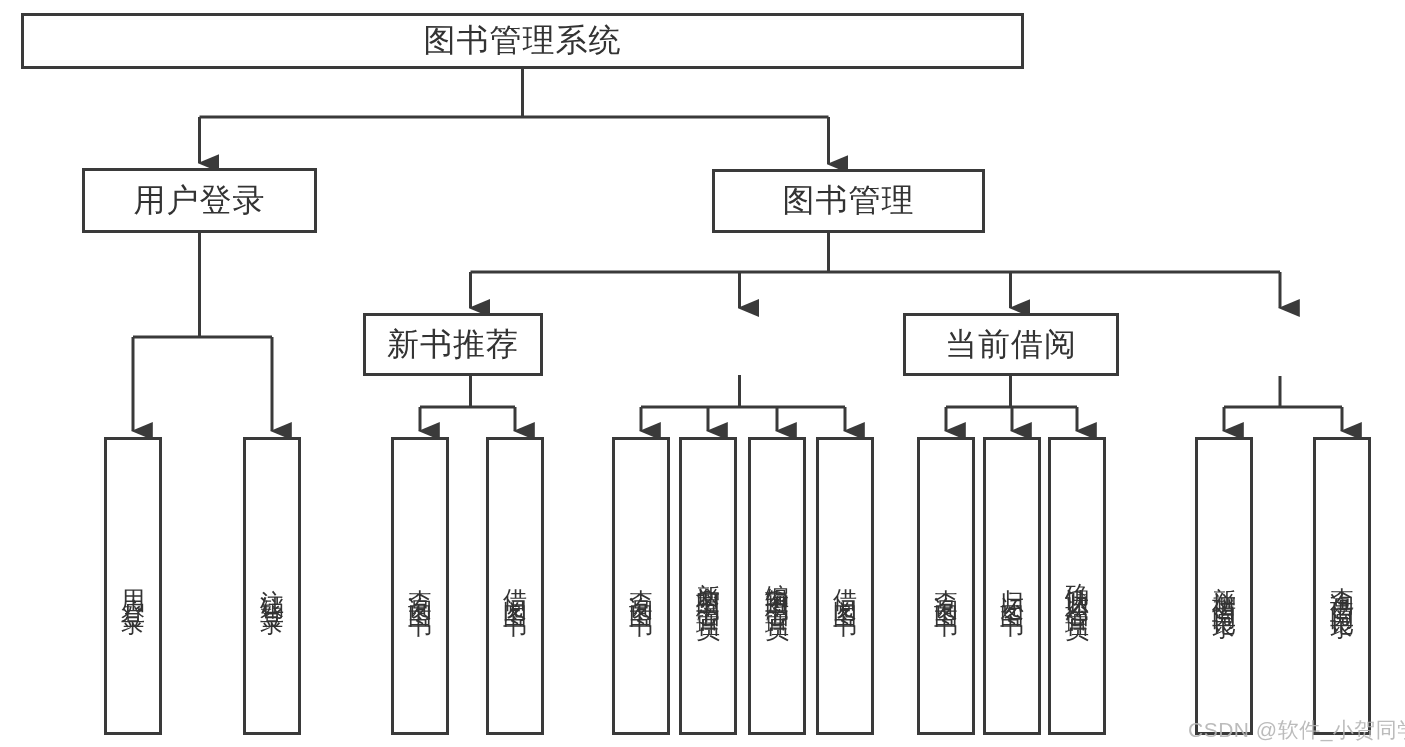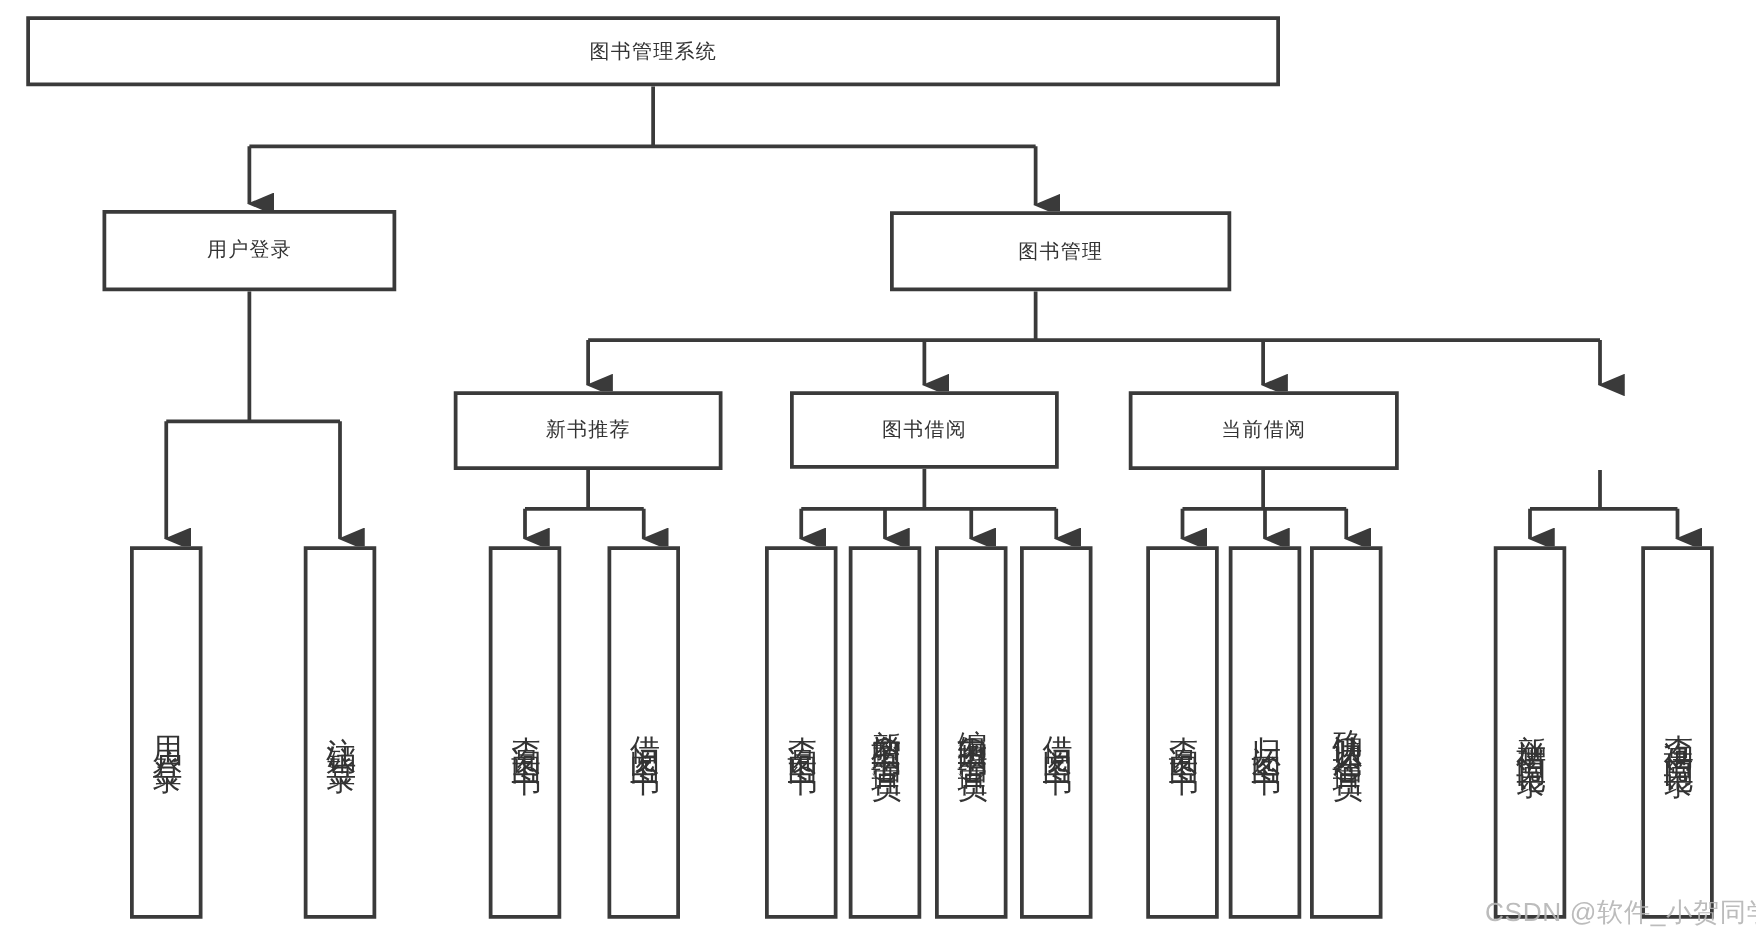--- a/index.html
+++ b/index.html
@@ -11,21 +11,21 @@
     overflow:hidden;
   }
   .connectors { position:absolute; left:0; top:0; pointer-events:none; }
   .connectors path { stroke:var(--line); stroke-width:3; fill:none; }
   .connectors .arrowhead { fill:var(--line); stroke:none; }
   .node {
     position:absolute; background:#fff; border:3px solid var(--line);
     display:flex; align-items:center; justify-content:center;
     color:var(--text); z-index:2;
   }
-  .h-node { font-size:16px; letter-spacing:1px; white-space:nowrap; }
+  .h-node { font-size:32px; letter-spacing:1px; white-space:nowrap; }
   .v-node {
     writing-mode:vertical-rl; font-size:24px; letter-spacing:8px;
     line-height:1; text-align:center;
   }
   .watermark {
     position:absolute; left:1188px; top:716px; z-index:5;
     font-size:21px; letter-spacing:0.5px; color:var(--watermark);
     white-space:nowrap; opacity:0.9;
   }
 </style>
@@ -80,22 +80,21 @@
     <path d="M1224,407 H1342"></path>
     <path d="M1224,407 V431" marker-end="url(#arrow)"></path>
     <path d="M1342,407 V431" marker-end="url(#arrow)"></path>
   </svg>
 
   <div class="node h-node" style="left:21px;top:13px;width:1003px;height:56px;">图书管理系统</div>
 
   <div class="node h-node" style="left:82px;top:168px;width:235px;height:65px;">用户登录</div>
   <div class="node h-node" style="left:712px;top:169px;width:273px;height:64px;">图书管理</div>
 
-  <div class="node h-node" style="left:363px;top:313px;width:215px;height:63px;">新书推荐</div>
-  <div class="node h-node" style="left:632px;top:313px;width:215px;height:62px;">图书借阅</div>
+  <div class="node h-node" style="left:363px;top:313px;width:180px;height:63px;">新书推荐</div>
   <div class="node h-node" style="left:903px;top:313px;width:216px;height:63px;font-family:Liberation Mono, monospace;">当前借阅</div>
 
   <div class="node v-node" style="left:104px;top:437px;width:58px;height:298px;">用户登录</div>
   <div class="node v-node" style="left:243px;top:437px;width:58px;height:298px;">注销登录</div>
 
   <div class="node v-node" style="left:391px;top:437px;width:58px;height:298px;">查询图书</div>
   <div class="node v-node" style="left:486px;top:437px;width:58px;height:298px;">借阅图书</div>
 
   <div class="node v-node" style="left:612px;top:437px;width:58px;height:298px;">查询图书</div>
   <div class="node v-node" style="left:679px;top:437px;width:58px;height:298px;letter-spacing:5px;">新增图书（管理员）</div>

